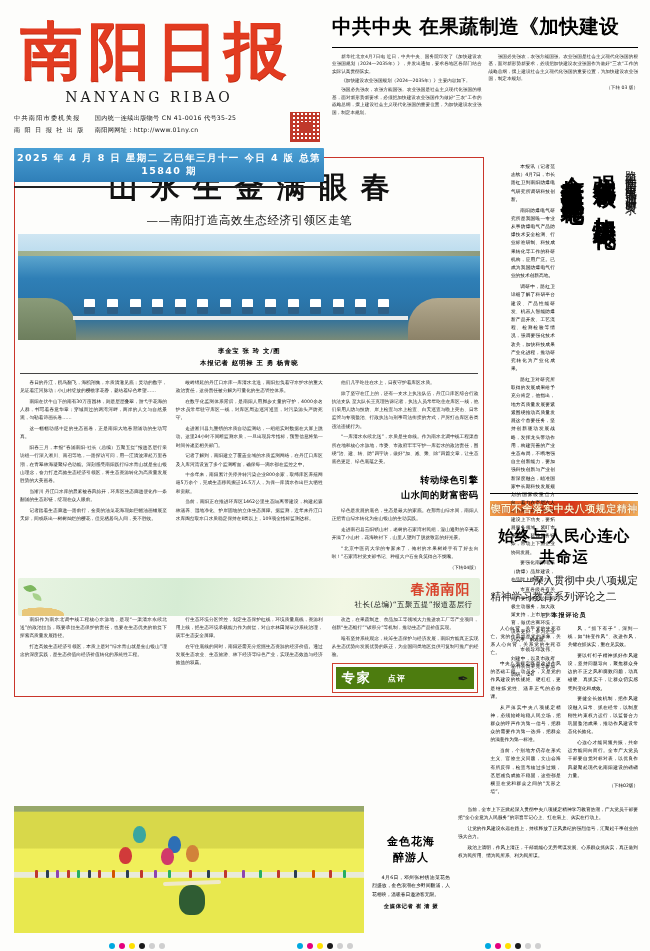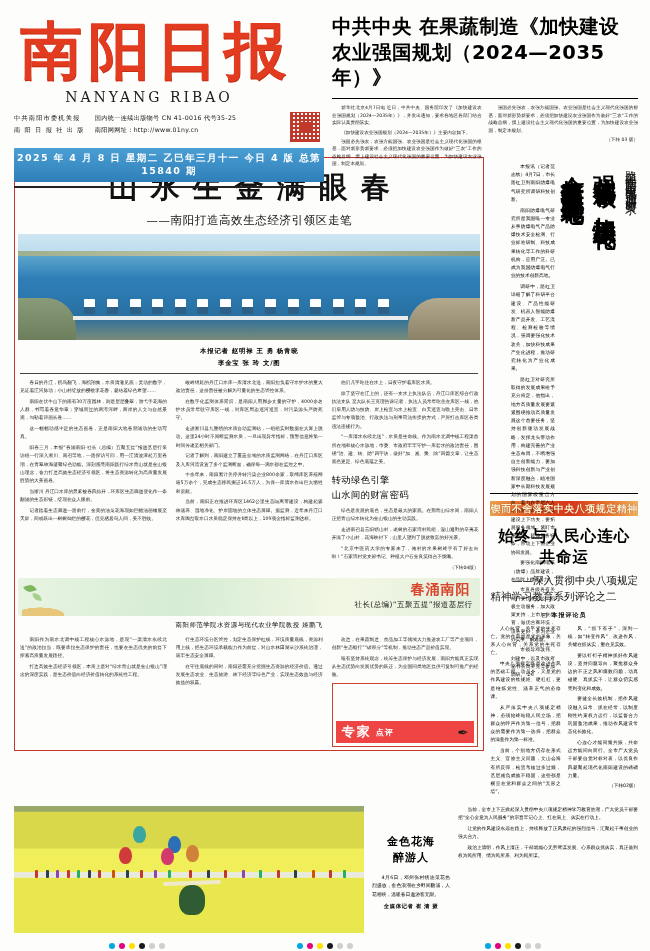--- a/index.html
+++ b/index.html
@@ -193,22 +193,22 @@
   }
   .tc { flex: 1; }
   .txt {
     font-size: 4.7px;
     line-height: 1.75;
     text-align: justify;
     color: #1b1b1b;
   }
   .txt p { text-indent: 2em; margin-bottom: 2.5px; }
   .subhead {
-    text-align: left;
-    font-weight: normal;
+    text-align: right;
+    font-weight: bold;
     font-size: 9.2px;
     line-height: 1.55;
     letter-spacing: .5px;
     margin: 7px 0 5px;
     font-family: "DejaVu Serif","Liberation Serif",serif;
   }
 
   
   .promo-green {
     margin-top: 6px;
@@ -250,22 +250,22 @@
   .feat2-by {
     text-align:center; font-size: 6.4px; letter-spacing:.5px;
     margin: 5px 0 6px; color:#111;
   }
   .expert-box {
     margin-top: 4px;
     border: 1.2px solid #d0402e;
     padding: 3px;
   }
   .expert-tag {
-    background:#ef4444; color:#fff; display:flex; align-items:center;
-    gap:4px; padding: 2px 6px; margin-top: 34px;
+    background:#4d7c0f; color:#fff; display:flex; align-items:center;
+    gap:16px; padding: 2px 6px;
   }
   .expert-tag .e1 {
     font-family:"DejaVu Serif","Liberation Serif",serif;
     font-weight:bold; font-size:13px; letter-spacing:2px;
   }
   .expert-tag .e2 { font-size:8px; font-weight:bold; letter-spacing:1px; }
   .expert-tag .pen { margin-left:auto; font-size:13px; color:#1b1b1b; }
 
   
   .bottom-wrap { display:flex; gap:8px; padding: 7px 12px 0 14px; }
@@ -385,21 +385,20 @@
         <div class="qr"></div>
       </div>
 
       <div class="datebar">2025 年 4 月 8 日  星期二   乙巳年三月十一  今日 4 版   总第 15840 期</div>
       <div class="mast-rule"></div>
     </div>
 
     <div class="masthead-right">
       <div class="lead-head">
         <div>中共中央  在果蔬制造《加快建设</div>
-        <div>农业强国规划（2024—2035 年）》</div>
       </div>
       <div class="lead-body">
         <div class="lead-col">
           <p>新华社北京4月7日电 近日，中共中央、国务院印发了《加快建设农业强国规划（2024—2035年）》，并发出通知，要求各地区各部门结合实际认真贯彻落实。</p>
           <p>《加快建设农业强国规划（2024—2035年）》主要内容如下。</p>
           <p>强国必先强农，农强方能国强。农业强国是社会主义现代化强国的根基，面对新形势新要求，必须把加快建设农业强国作为做好“三农”工作的战略总纲，摆上建设社会主义现代化强国的重要位置，为加快建设农业强国，制定本规划。</p>
         </div>
         <div class="lead-col">
           <p>强国必先强农，农强方能国强。农业强国是社会主义现代化强国的根基，面对新形势新要求，必须把加快建设农业强国作为做好“三农”工作的战略总纲，摆上建设社会主义现代化强国的重要位置，为加快建设农业强国，制定本规划。</p>
           <div class="jump">（下转 03 版）</div>
@@ -433,22 +432,22 @@
             <div class="boat" style="left:58%"></div>
               <div class="boat" style="left:65%"></div>
             <div class="boat" style="left:72%"></div>
               <div class="boat" style="left:79%"></div>
             <div class="boat" style="left:86%"></div>
               <div class="boat" style="left:93%"></div>
           </div>
         </div>
 
         <div class="art-byline">
+          <div>李金宝 张 玲 文/图</div>
           <div>本报记者 赵明禄 王 勇 杨青晓</div>
-          <div>李金宝 张 玲 文/图</div>
         </div>
 
         <div class="three-col">
           <div class="tc">
             <div class="txt">
               <p>春日的丹江，鸥鸟翻飞，海鸥翔集，水质清澈见底；灵动的数字，见证着江河脉动；小山村绽放的樱桃李花香，凝结着绿色希望……</p>
               <p>南阳在伏牛山下的南有30万亩园林，则是层层叠翠，游弋于花海的人群，书写着春意华章；穿城而过的两湾河畔，两岸的人文与自然景观，勾勒着诗画长卷……</p>
               <p>这一幅幅动感十足的生态画卷，正是南阳大地春潮涌动的生动写真。</p>
               <p>阳春三月，本报“春涌南阳·社长（总编）五聚五提”报道基层行采访组一行深入淅川、南召等地，一路探访可问，用一江清波灌起万里春潮，在青翠林海凝聚绿色动能。深刻感受南阳践行绿水青山就是金山银山理念，奋力打造高效生态经济引领区，将生态资源转化为高质量发展胜势的大美画卷。</p>
             </div>
@@ -489,21 +488,20 @@
         </div>
 
         <div class="promo-green">
           <span class="leaf"></span>
           <span class="leaf2"></span>
           <span class="wheat"></span>
           <div class="pg-title">春涌南阳</div>
           <div class="pg-sub">社长(总编)“五聚五提”报道基层行</div>
         </div>
 
-        <div class="feat2-by">南阳师范学院水资源与现代农业学院教授 姬鹏飞</div>
 
         <div class="three-col">
           <div class="tc">
             <div class="txt">
               <p>南阳作为南水北调中线工程核心水源地，是现“一渠清水永续北送”的政治担当，既要承担生态保护的责任，也要在生态优先的前提下探索高质量发展路径。</p>
               <p>打造高效生态经济引领区，本质上是对“绿水青山就是金山银山”理念的深度实践，是生态价值向经济价值转化的系统性工程。</p>
             </div>
           </div>
           <div class="tc">
             <div class="txt">

